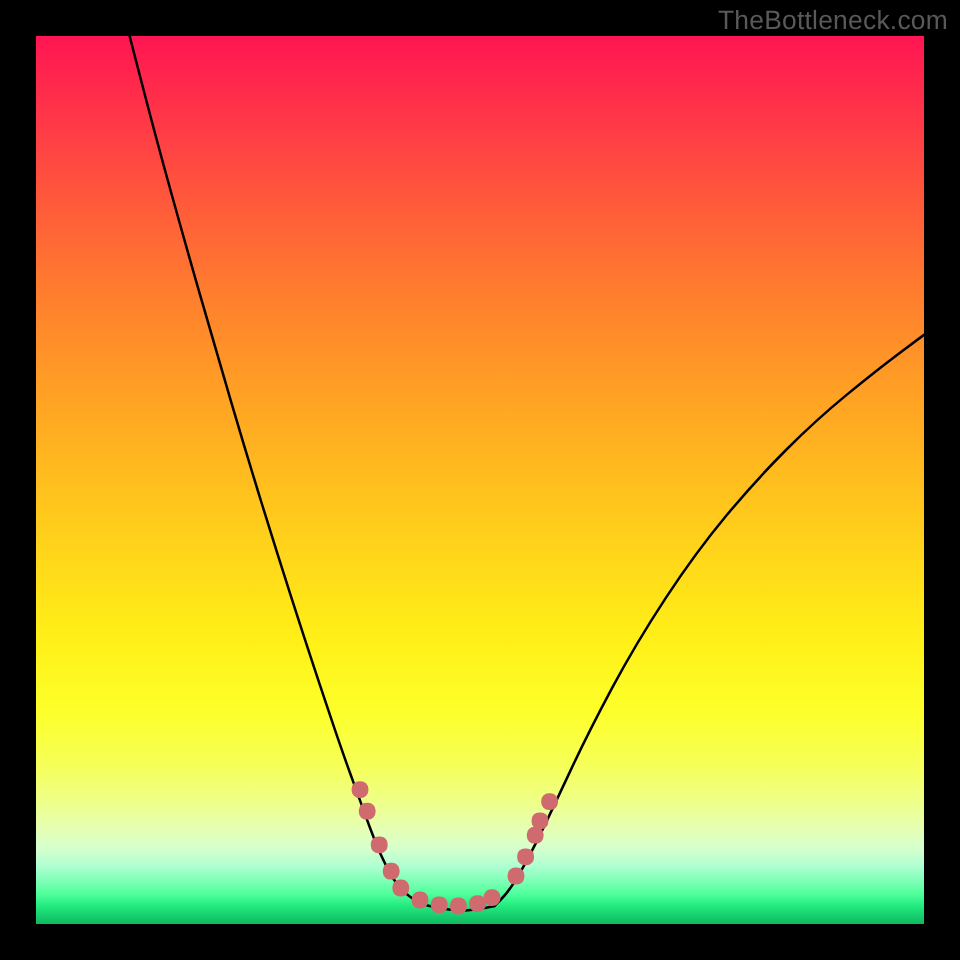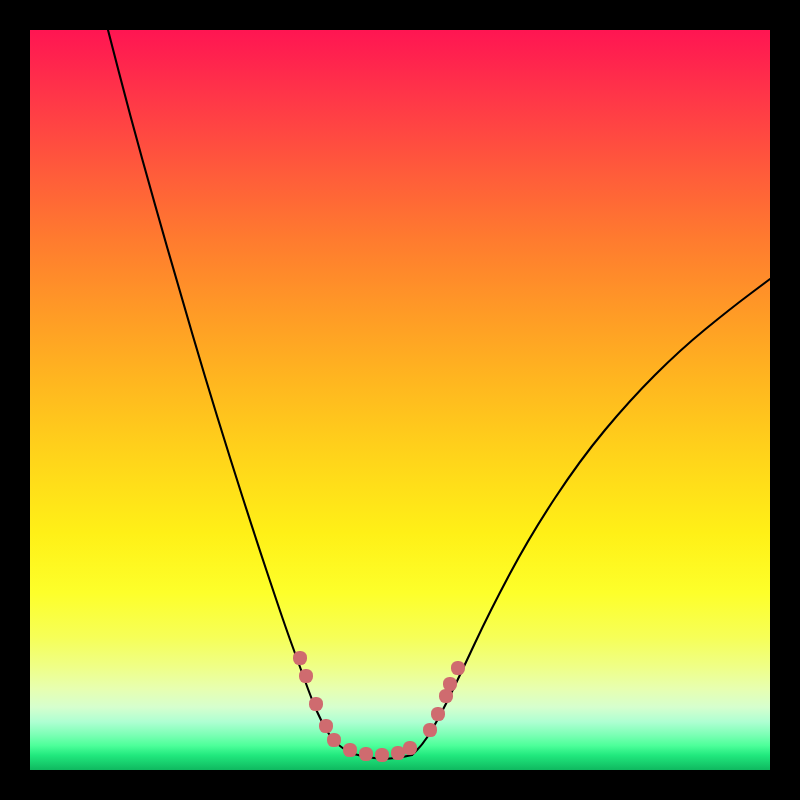--- a/index.html
+++ b/index.html
@@ -71,20 +71,21 @@
     stroke-linejoin: round;
   }
   .marker-shape {
     fill: #cf6b6f;
   }
 </style>
 </head>
 <body>
 
 <div class="frame">
+  <div class="watermark">TheBottleneck.com</div>
   <div class="plot-area">
     <svg class="curves" viewBox="0 0 740 740" preserveAspectRatio="none">
       <g>
         <path class="curve-main" d="M 78 0 Q 78 0 89 42.5 Q 100 85 112.5 130 Q 125 175 137.5 218.5 Q 150 262 162.5 304.5 Q 175 347 187.5 387.5 Q 200 428 212.5 467 Q 225 506 236.5 540.5 Q 248 575 253 589.5 Q 258 604 262 615 Q 266 626 270 637 Q 274 648 278 659 Q 282 670 287 681.5 Q 292 693 298 702.5 Q 304 712 312 717.5 L 320 723"></path>
         <path class="curve-main" d="M 320 723 Q 320 723 328 725 Q 336 727 344 728 Q 352 729 360 728.5 Q 368 728 375 726.5 L 382 725"></path>
         <path class="curve-main" d="M 382 725 Q 382 725 387 720 Q 392 715 397 707.5 Q 402 700 408.5 688 Q 415 676 422.5 660.5 Q 430 645 445 613 Q 460 581 480 543.5 Q 500 506 525 468 Q 550 430 575 400 Q 600 370 625 345 Q 650 320 675 299.5 Q 700 279 720 264 L 740 249"></path>
       </g>
       <g id="marker-group">
           <rect x="263.0" y="621.0" width="14" height="14" rx="6.3" ry="6.3" class="marker-shape"></rect>
           <rect x="269.0" y="639.0" width="14" height="14" rx="6.3" ry="6.3" class="marker-shape"></rect>

